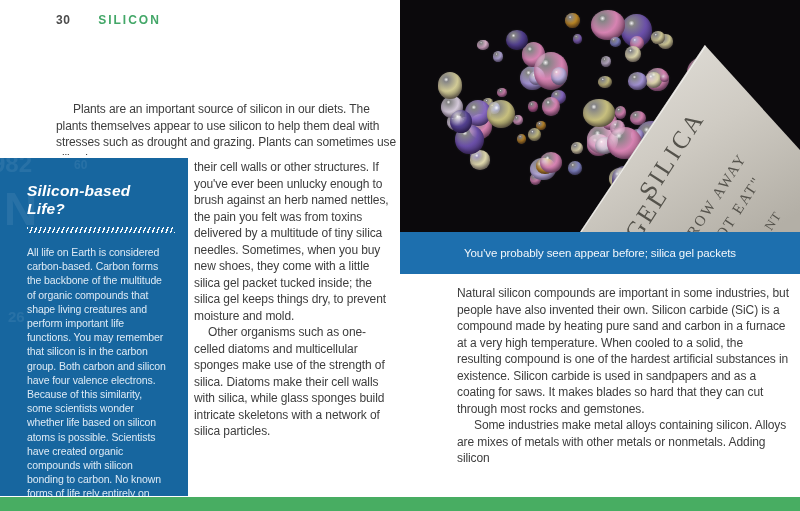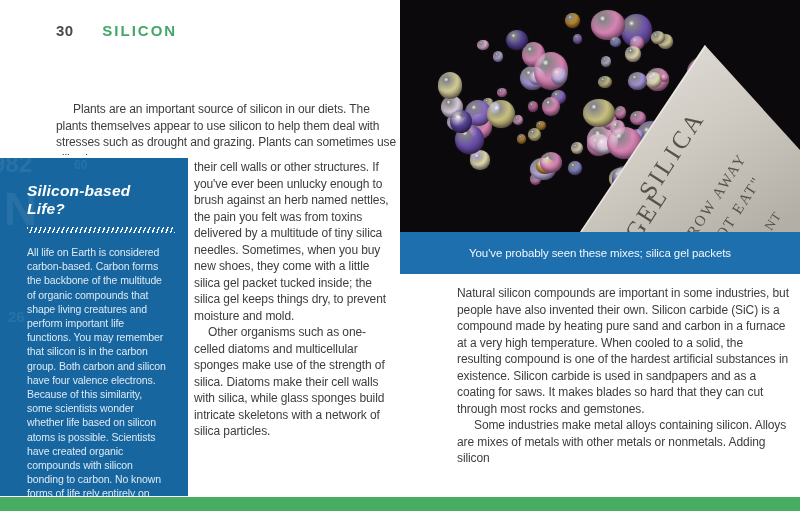--- a/index.html
+++ b/index.html
@@ -5,21 +5,21 @@
   * { margin:0; padding:0; box-sizing:border-box; }
   html,body { background:#888; }
   .spread {
     position:relative; width:800px; height:511px; background:#ffffff;
     overflow:hidden; font-family:"Liberation Sans", sans-serif;
     color:var(--body-text, #3d3d3d);
   }
 
   
   .left-page { position:absolute; left:0; top:0; width:400px; height:511px; }
-  .running-header { position:absolute; left:56px; top:22px; font-size:15px; letter-spacing:.5px; }
+  .running-header { position:absolute; left:56px; top:13px; font-size:12px; letter-spacing:.5px; }
   .page-number { font-weight:700; color:#4b4b4b; }
   .running-head-title { font-weight:700; color:var(--header-green, #43a768); letter-spacing:2px; margin-left:24px; }
 
   .bodytext { font-size:12px; line-height:16.5px; letter-spacing:-0.1px; color:var(--body-text, #3d3d3d); }
   .para1 { position:absolute; left:56px; top:47px;  width:338px; height:53px; overflow:hidden; }
   .para2 { position:absolute; left:56px; top:101px; width:340px; height:54px; overflow:hidden; text-indent:17px; }
   .midcol { position:absolute; left:194px; top:151px; width:200px; height:344px; overflow:hidden;margin-top:8px; }
   .midcol p + p { text-indent:14px; }
 
   
@@ -208,21 +208,21 @@
         <div class="packet-crease"></div>
         <span class="pl pl-big pl-0">SILICA</span>
         <span class="pl pl-big pl-1">GEL</span>
         <span class="pl pl-small pl-2">ROW AWAY</span>
         <span class="pl pl-small pl-3">OT EAT"</span>
         <span class="pl pl-tiny pl-4">NT</span>
       </div>
     </figure>
 
     <figcaption class="caption-bar">
-      <span>You've probably seen these mixes; silica gel packets</span>
+      <span>You've probably seen appear before; silica gel packets</span>
     </figcaption>
 
     <section class="right-text bodytext">
       <p>Natural silicon compounds are important in some industries, but people have also invented their own. Silicon carbide (SiC) is a compound made by heating pure sand and carbon in a furnace at a very high temperature. When cooled to a solid, the resulting compound is one of the hardest artificial substances in existence. Silicon carbide is used in sandpapers and as a coating for saws. It makes blades so hard that they can cut through most rocks and gemstones.</p>
       <p>Some industries make metal alloys containing silicon. Alloys are mixes of metals with other metals or nonmetals. Adding silicon</p>
     </section>
   </div>
 
   <div class="green-strip"></div>
 </div>

